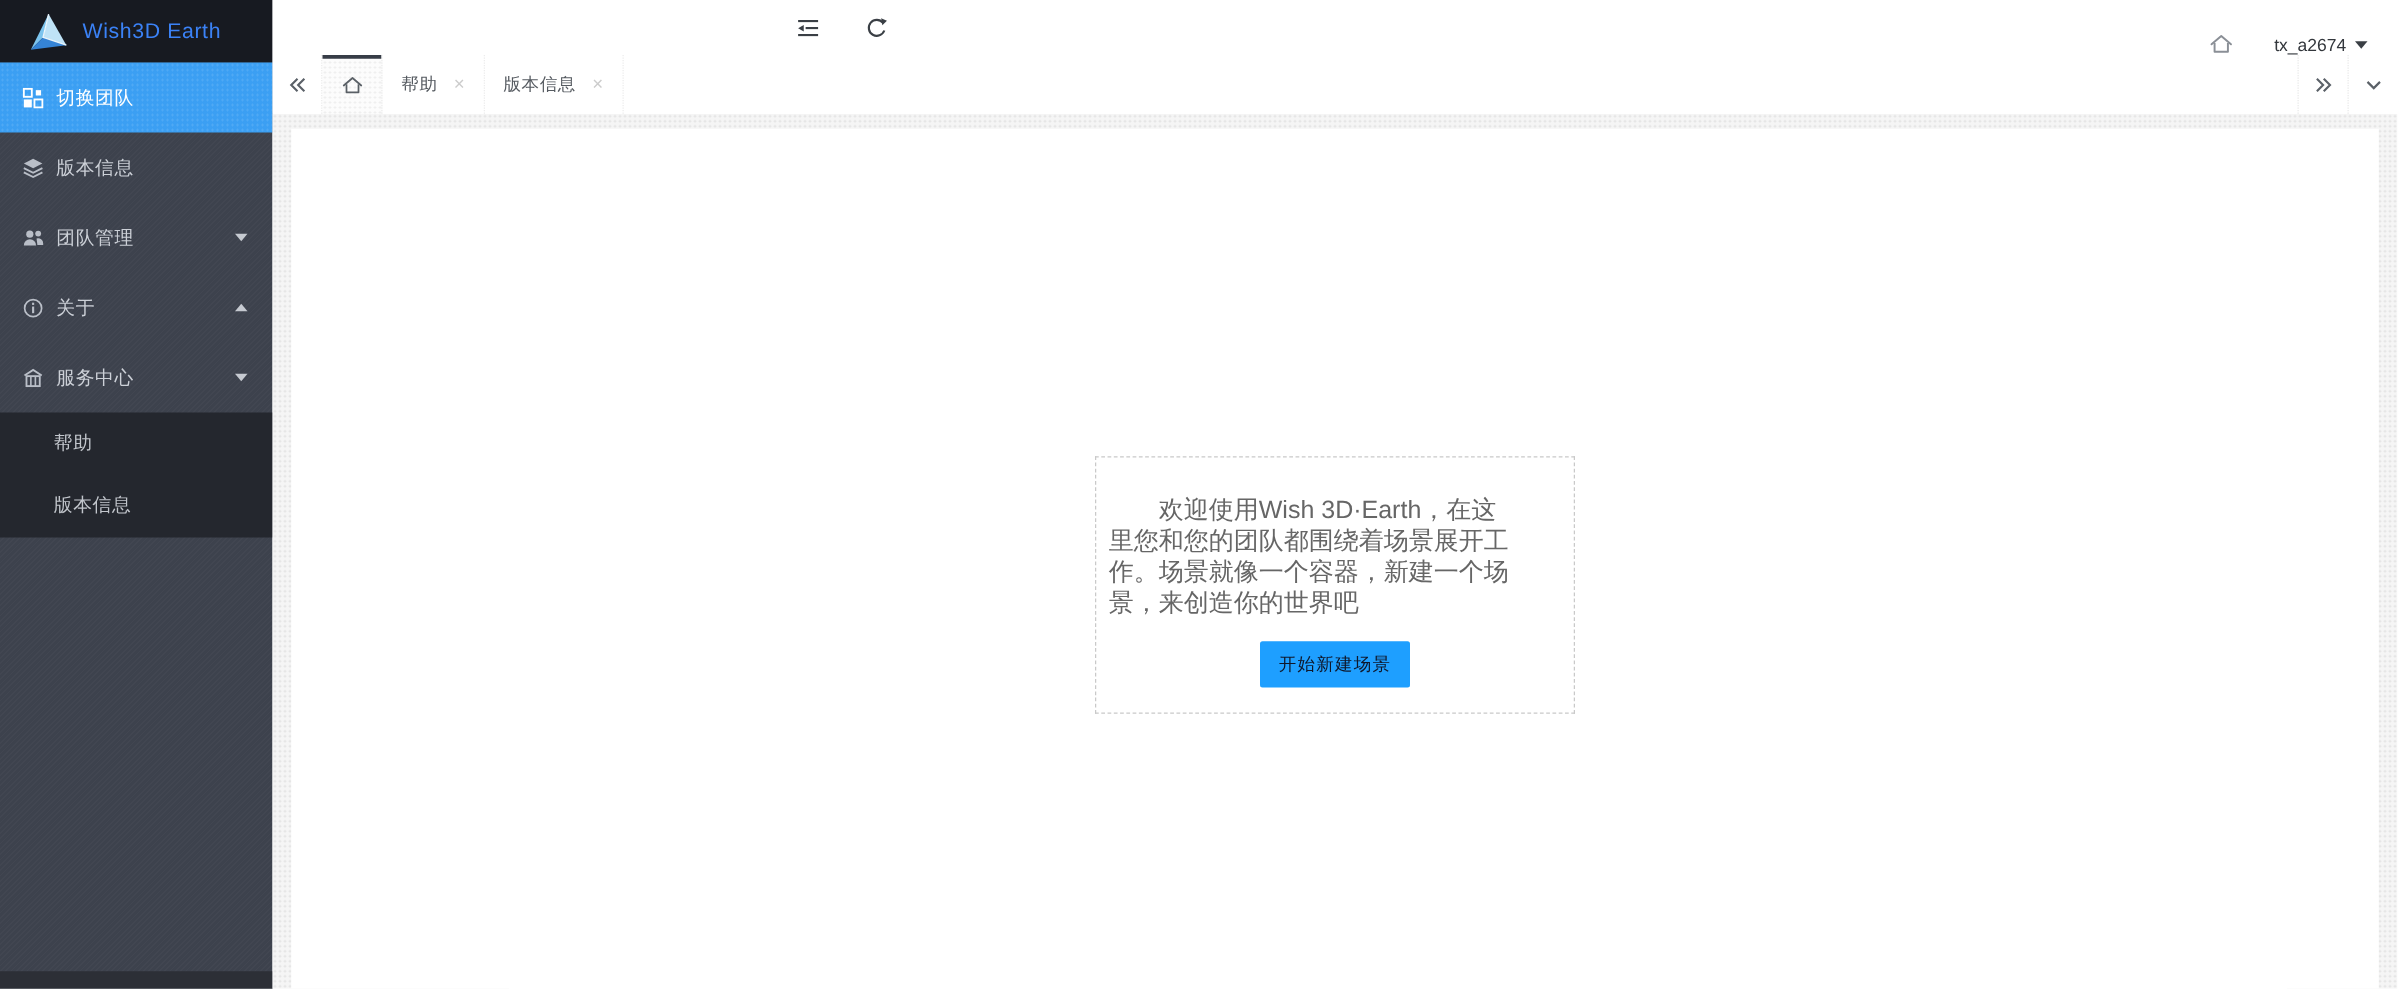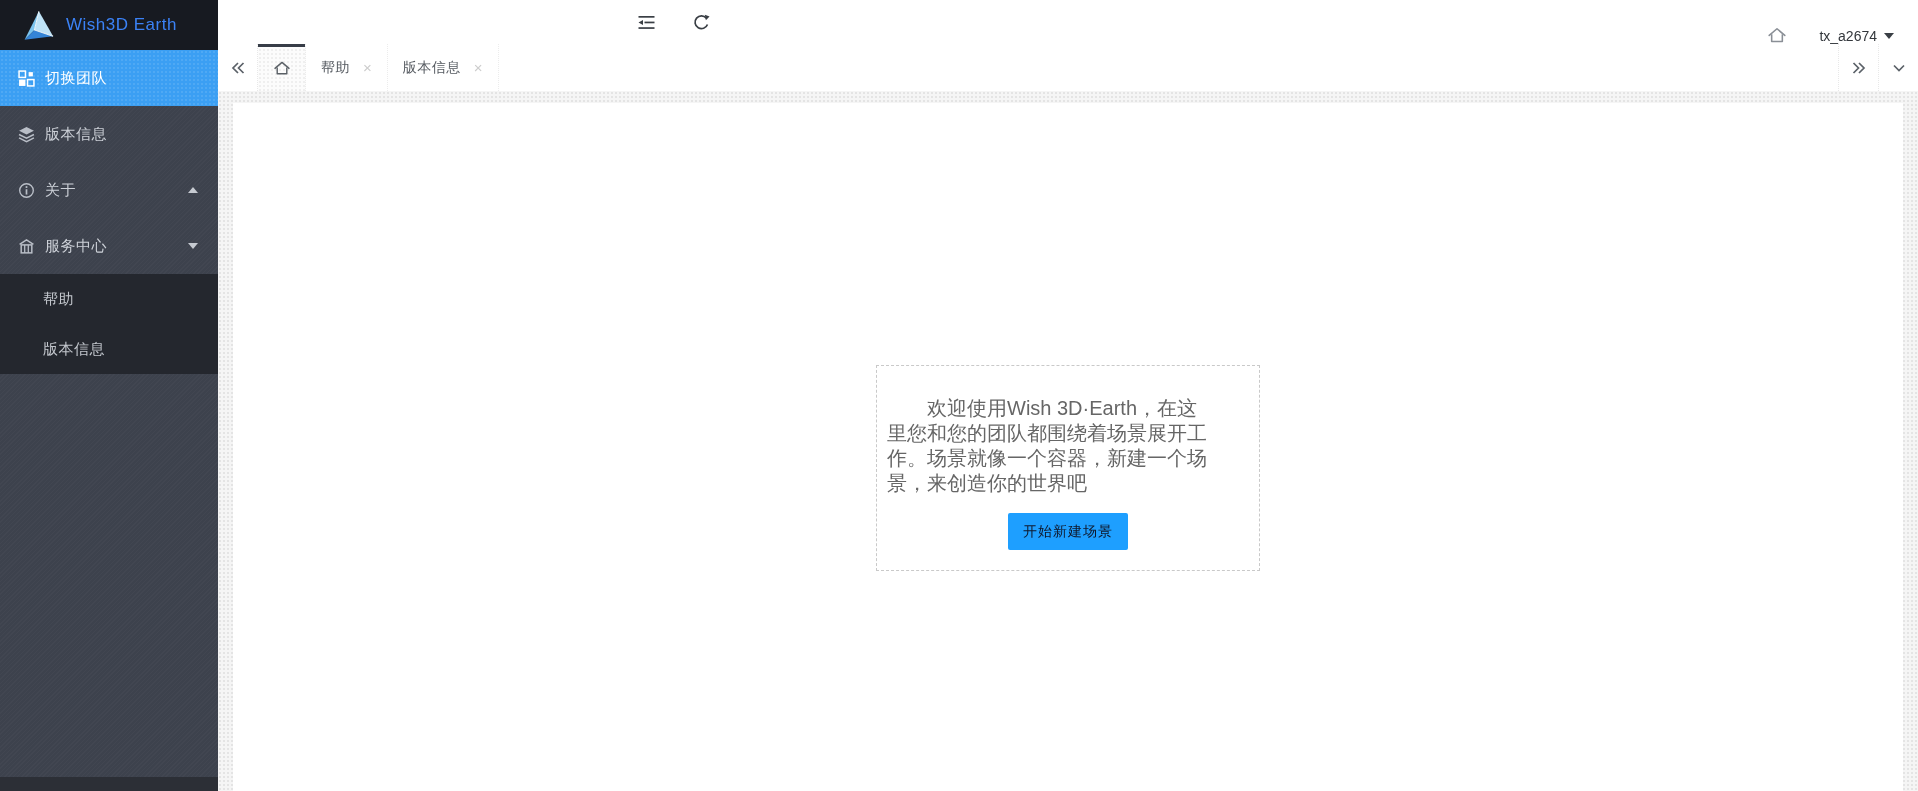--- a/index.html
+++ b/index.html
@@ -174,20 +174,32 @@
         <span class="mi-icon">
           <svg width="17" height="17" viewBox="0 0 16 16">
             <polygon points="8,1 15,4.5 8,8 1,4.5" fill="currentColor"></polygon>
             <polyline points="1,8 8,11.5 15,8" fill="none" stroke="currentColor" stroke-width="1.4"></polyline>
             <polyline points="1,11.2 8,14.7 15,11.2" fill="none" stroke="currentColor" stroke-width="1.4"></polyline>
           </svg>
         </span>
         <span class="mi-label">版本信息</span>
       </div>
 
+      <div class="menu-item">
+        <span class="mi-icon">
+          <svg width="17" height="17" viewBox="0 0 16 16">
+            <circle cx="5.5" cy="5" r="2.7" fill="currentColor"></circle>
+            <path d="M1,13.5 a4.6,4.6 0 0 1 9.2,0 z" fill="currentColor"></path>
+            <circle cx="11.8" cy="4.6" r="2.2" fill="currentColor"></circle>
+            <path d="M10.6,8.3 a3.9,3.9 0 0 1 5,3.8 l0,1 -4.4,0 z" fill="currentColor"></path>
+          </svg>
+        </span>
+        <span class="mi-label">团队管理</span>
+        <i class="caret down"></i>
+      </div>
 
       <div class="menu-item">
         <span class="mi-icon">
           <svg width="17" height="17" viewBox="0 0 16 16">
             <circle cx="8" cy="8" r="6.4" fill="none" stroke="currentColor" stroke-width="1.3"></circle>
             <rect x="7.2" y="6.8" width="1.6" height="5" fill="currentColor"></rect>
             <rect x="7.2" y="3.9" width="1.6" height="1.7" fill="currentColor"></rect>
           </svg>
         </span>
         <span class="mi-label">关于</span>

